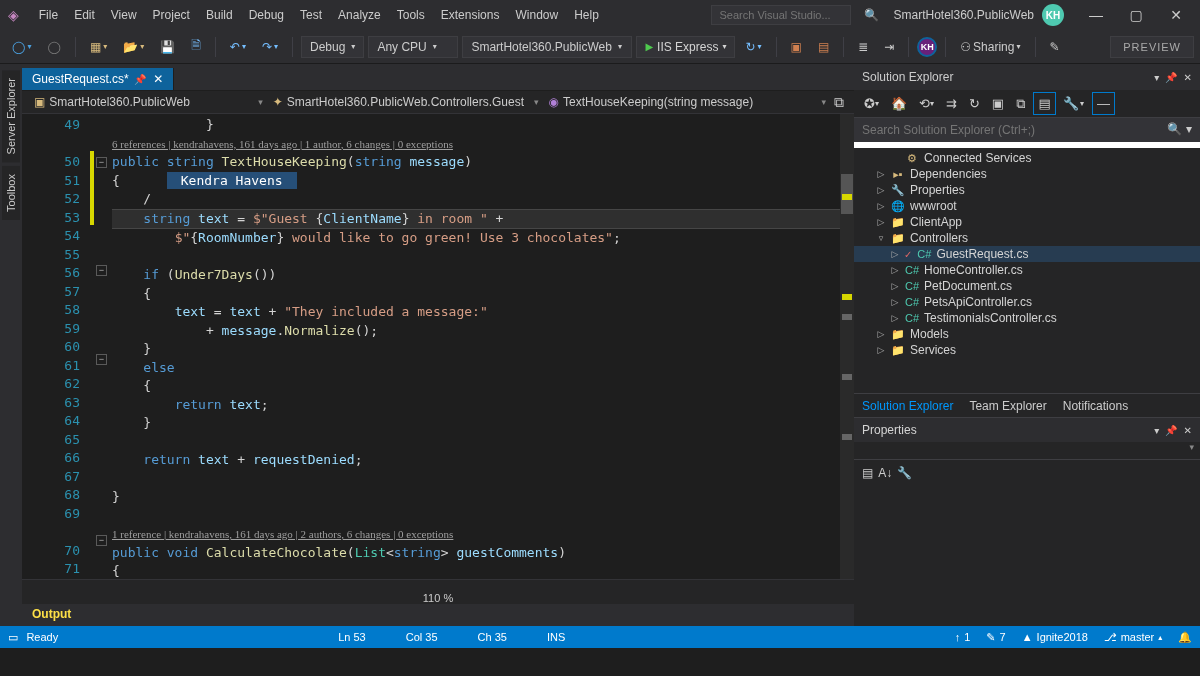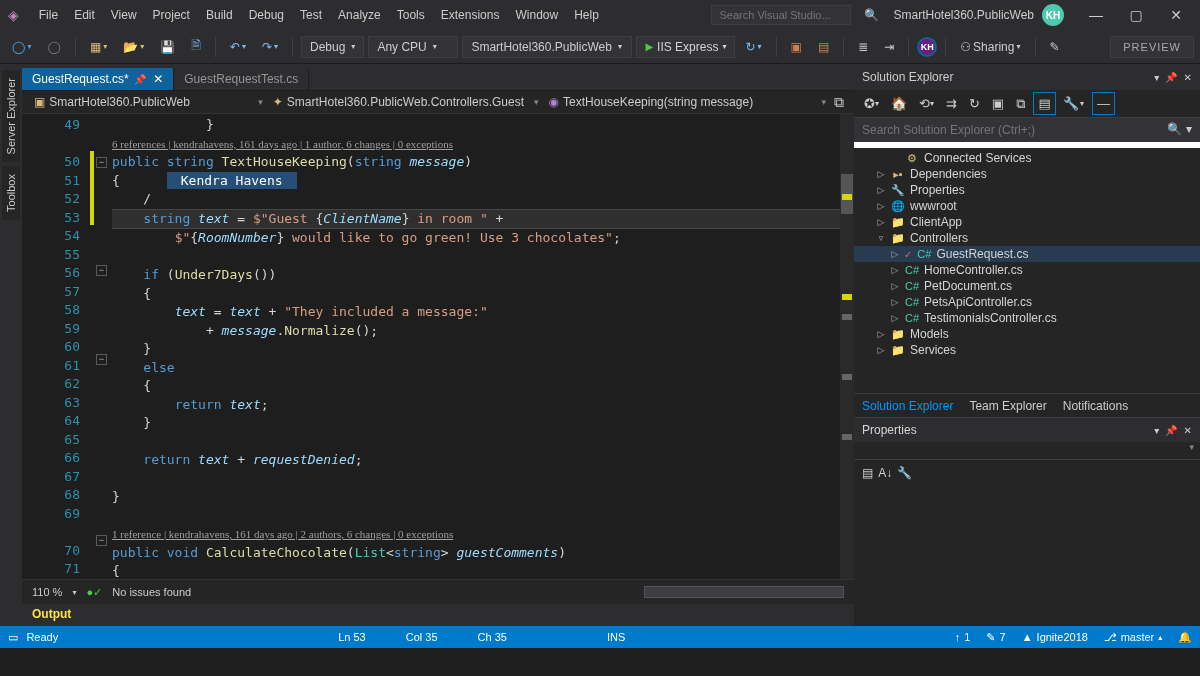--- a/index.html
+++ b/index.html
@@ -47,28 +47,28 @@
 .fold-col { width: 16px; padding-top: 2px; }
 .fold-box { width: 11px; height: 11px; border: 1px solid #5a5a5a; display: flex; align-items: center; justify-content: center; font-size: 9px; color: #bbb; margin-top: 4px; cursor: pointer; line-height: 1; }
 .mod-col { width: 6px; }
 .mod-mark { width: 4px; height: 18.5px; background: #d7d700; }
 .code { font-family: Consolas, monospace; font-size: 13px; line-height: 18.5px; padding-top: 2px; white-space: pre; flex: 1; }
 .code .kw { color: #569cd6; }
 .code .type { color: #569cd6; }
 .code .str { color: #d69d85; }
 .code .method { color: #dcdcaa; }
 .code .class { color: #4ec9b0; }
-.code .var { color: #9cdcfe; font-style: italic; }
+.code .var { color: #9cdcfe; }
 .codelens { color: #9f9f9f; font-size: 11px; font-family: 'Segoe UI'; line-height: 18.5px; text-decoration: underline; }
 .highlight-line { background: rgba(58,58,58,0.6); display: inline-block; width: 100%; border-top: 1px solid #464646; border-bottom: 1px solid #464646; }
 .sel-name { background: #264f78; color: #fff; padding: 1px 14px; }
 .scroll-marks { position: absolute; right: 0; top: 0; width: 14px; height: 100%; background:#2a2a2a; }
 .mark { position: absolute; width: 10px; left: 2px; height: 6px; }
 .thumb { position: absolute; width: 12px; left: 1px; height: 40px; background: #555; }
-.bottom-bar { height: 22px; background: #252526; border-top: 1px solid #333337; display: flex; align-items: center; padding: 12px 10px; gap: 10px; font-size: 11px; color: #ccc; }
+.bottom-bar { height: 22px; background: #252526; border-top: 1px solid #333337; display: flex; align-items: center; padding: 12px 10px; gap: 10px; font-size: 11px; color: #ccc; flex-direction: column; }
 .bottom-bar .ok-icon { color: #4ec94e; }
 
 .output { height: 22px; background: #2d2d30; color: #fde047; padding: 3px 10px; font-size: 12px; font-weight: bold; }
 
 .right-panel { width: 346px; background: #252526; display: flex; flex-direction: column; }
 .panel-header { height: 26px; background: #2d2d30; display: flex; align-items: center; padding: 0 8px; justify-content: space-between; color: #ccc; font-size: 12px; }
 .panel-toolbar { height: 28px; border-bottom: 1px solid #3e3e42; display: flex; align-items: center; padding: 0 6px; gap: 4px; }
 .panel-toolbar .pt-btn { padding: 3px 4px; color: #ccc; cursor: pointer; font-size: 13px; display:flex; align-items:center; }
 .pt-btn.toggled { border: 1px solid #007acc; }
 .panel-search { display: flex; border-bottom: 6px solid #ffffff; }
@@ -182,23 +182,20 @@
     <div class="rail-tab">Toolbox</div>
   </div>
 
   <div class="editor-area">
     <div class="tabs">
       <div class="tab active">
           <span>GuestRequest.cs*</span>
           <span class="pin">📌</span>
           <span>✕</span>
         </div>
-      <div class="tab">
-          <span>GuestRequestTest.cs</span>
-        </div>
     </div>
     <div class="breadcrumbs">
       <div class="bc-item">
           <span class="bc-icon">▣</span>
           <span>SmartHotel360.PublicWeb</span>
         </div>
       <span class="bc-sep"></span>
         <span class="arrow">▾</span>
       <div class="bc-item">
           <span class="bc-icon">✦</span>
@@ -414,21 +411,21 @@
 
 <div class="statusbar">
   <div class="left">
     <span>▭</span>
     <span>Ready</span>
   </div>
   <div class="mid">
     <span>Ln 53</span>
     <span>Col 35</span>
     <span>Ch 35</span>
-    <span style="margin-left:60px">INS</span>
+    <span style="">INS</span>
   </div>
   <div class="right">
     <span class="sb-item">↑ <span>1</span></span>
     <span class="sb-item">✎ <span>7</span></span>
     <span class="sb-item">▲ <span>Ignite2018</span></span>
     <span class="sb-item">⎇ <span>master</span> <span class="caret">▴</span></span>
     <span class="sb-item">🔔</span>
   </div>
 </div>
 

